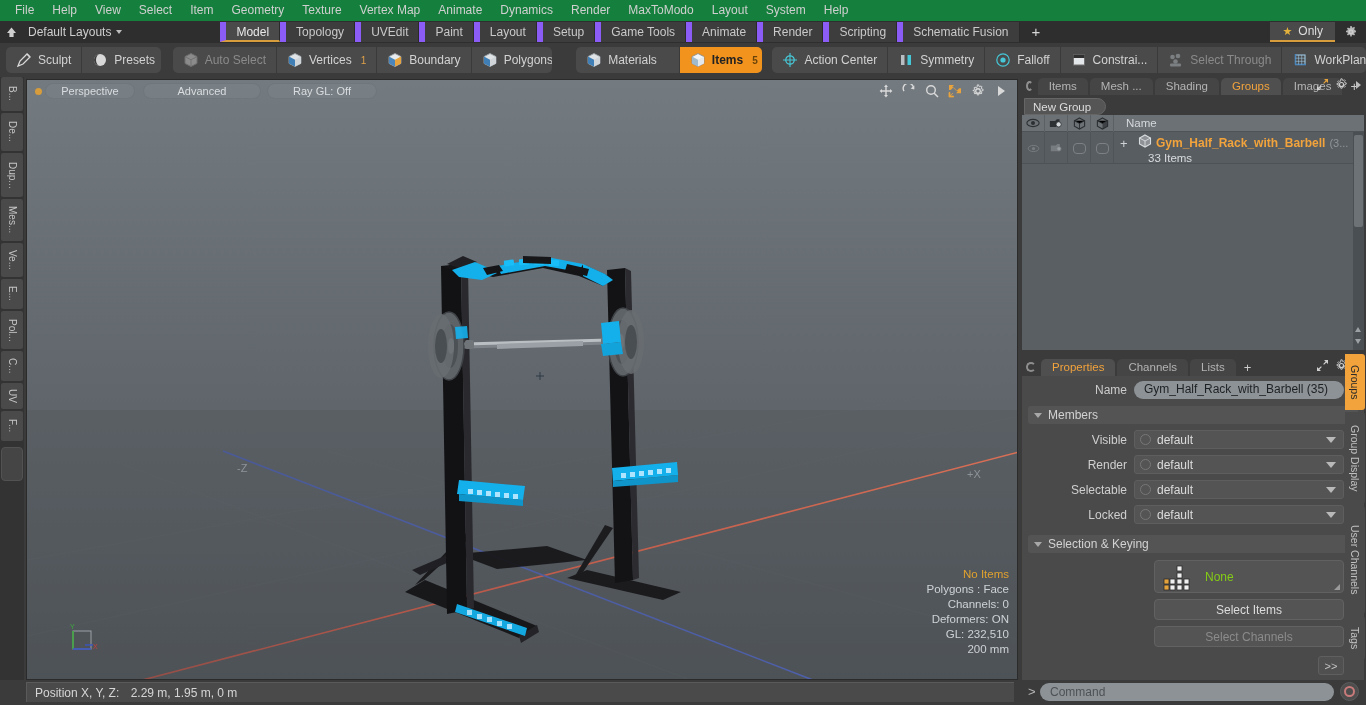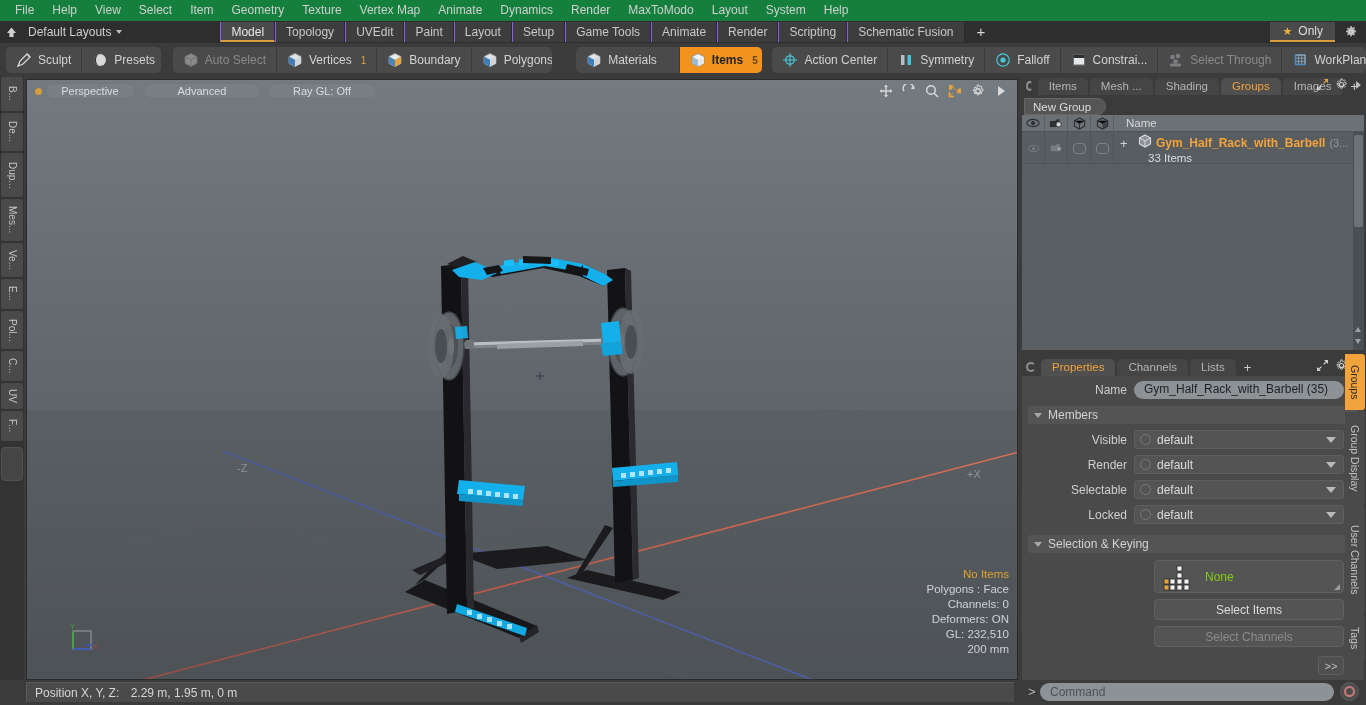--- a/index.html
+++ b/index.html
@@ -29,21 +29,21 @@
     background:#2e2e2e; display:flex; align-items:center;
   }
   .home-icon { width:22px; height:22px; display:flex; align-items:center; justify-content:center; }
   .home-icon svg { display:block; }
   .layout-label { color:#cfcfcf; font-size:12px; padding-left:6px; white-space:nowrap; }
   .caret-dn { display:inline-block; margin-left:5px; border-left:3.5px solid transparent;
               border-right:3.5px solid transparent; border-top:4px solid #bdbdbd; vertical-align:middle; }
   .layout-tabs { display:flex; align-items:center; margin-left:98px; height:22px; }
   .ltab {
     height:20px; line-height:20px; padding:0 10px; font-size:12px; color:#c9c9c9;
-    background:#3d3d3d; border-left:1px solid #8b5cf6; border-right:1px solid #2a2a2a;
+    background:#3d3d3d; border-left:6px solid #8b5cf6; border-right:1px solid #2a2a2a;
     white-space:nowrap;
   }
   .ltab.active { background:#4a4a4a; color:#e8e8e8; border-bottom:2px solid #d79c3c; }
   .ltab.plus { background:transparent; border:none; font-size:15px; color:#d8d8d8; padding:0 12px; }
   .only-btn {
     position:absolute; right:31px; top:1px; height:20px; display:flex; align-items:center;
     gap:6px; padding:0 12px; background:#4a4a4a; color:#dcdcdc; font-size:12px;
     border-bottom:2px solid #d79c3c;
   }
   .star { color:#e3b23c; font-size:11px; }

